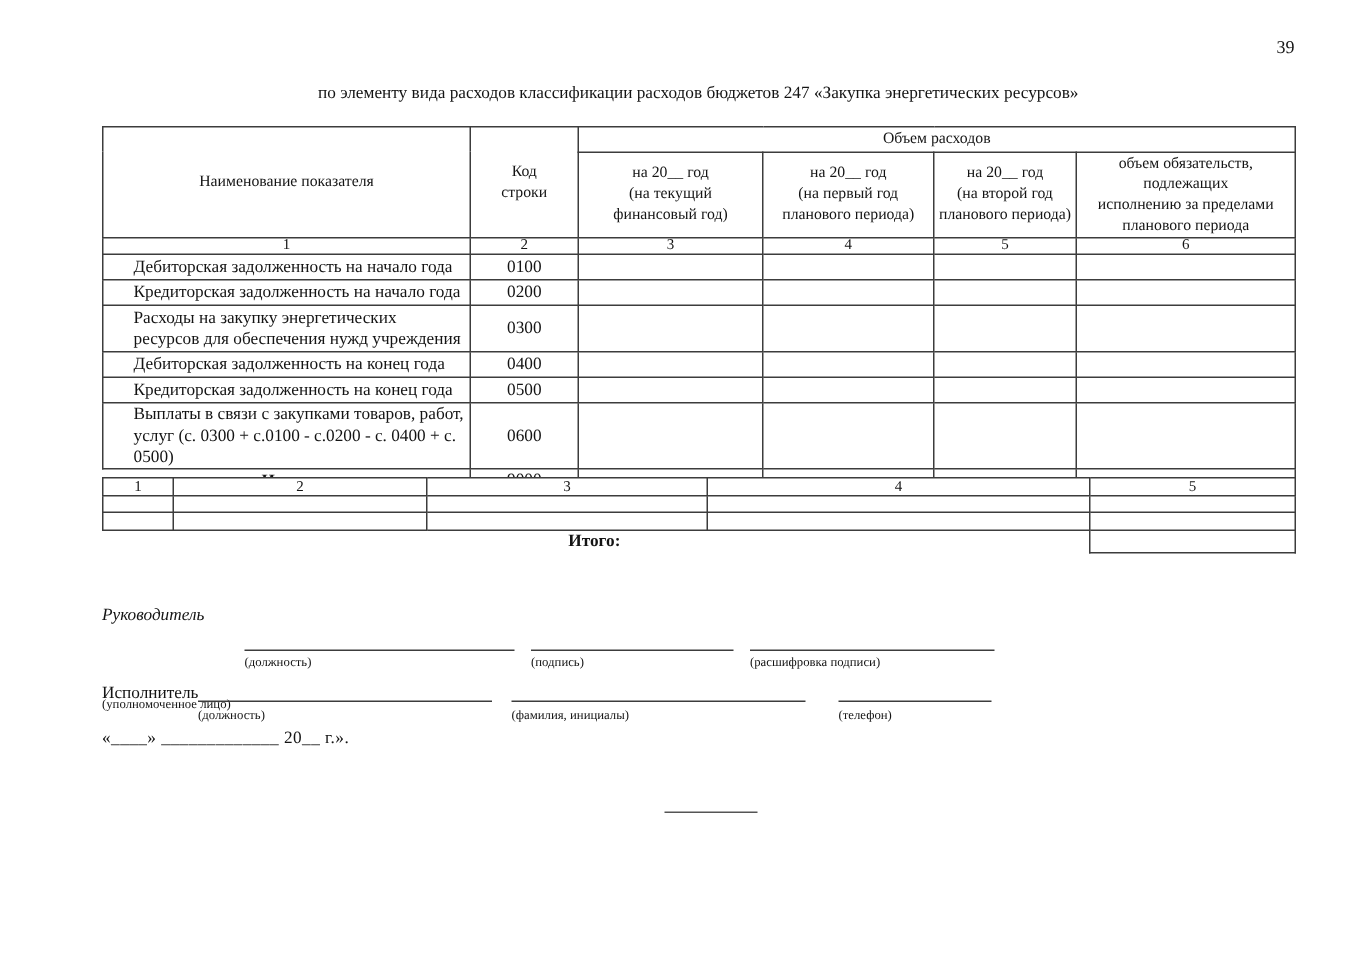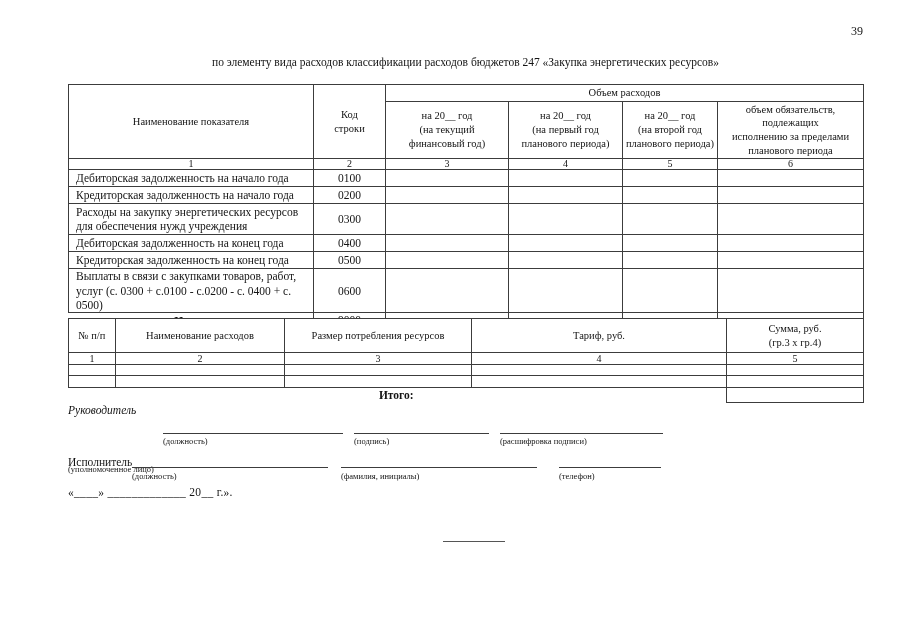--- a/index.html
+++ b/index.html
@@ -21,21 +21,21 @@
     border:1px solid #3c3c3c;
     font-size:11.5px;line-height:1.25;
     padding:0 3px;vertical-align:middle;overflow:hidden;
   }
   .t1{left:68px;top:84px;width:795px;}
   .t2{left:68px;top:318px;width:795px;}
   .hc{text-align:center;font-size:10.5px;line-height:1.3;padding:1px 2px;}
   .pre{white-space:pre-line;}
   .nums td{text-align:center;font-size:10px;padding:0;line-height:1;}
   .code{text-align:center;}
-  .name{padding-left:7px;}
+  .name{padding-left:20px;}
   .noborder{border:none;background:transparent;}
   .total-label{font-weight:bold;text-align:center;padding-right:5px;}
   .sig-label{position:absolute;font-size:11.5px;white-space:nowrap;}
   .sig-caption{position:absolute;font-size:8.5px;white-space:nowrap;}
   .sig-caption.center{text-align:left;}
   .sig-line{position:absolute;height:0;border-bottom:1px solid #3c3c3c;}
   .date-line{position:absolute;font-size:11.5px;white-space:nowrap;letter-spacing:0.3px;}
   .stray-line{position:absolute;height:0;border-bottom:1.5px solid #555;}
 </style>
 </head>
@@ -144,28 +144,20 @@
 
 <table class="t2">
   <colgroup>
     <col style="width:47px">
       <col style="width:169px">
       <col style="width:187px">
     <col style="width:255px">
       <col style="width:137px">
   </colgroup>
   <tbody>
-    <tr style="height:34px">
-      <td class="hc">№ п/п</td>
-      <td class="hc">Наименование расходов</td>
-      <td class="hc">Размер потребления ресурсов</td>
-      <td class="hc">Тариф, руб.</td>
-      <td class="hc pre">Сумма, руб.
-(гр.3 х гр.4)</td>
-    </tr>
     <tr class="nums" style="height:12px">
       <td>1</td>
       <td>2</td>
       <td>3</td>
       <td>4</td>
       <td>5</td>
     </tr>
     <tr style="height:11px">
       <td></td>
         <td></td>

